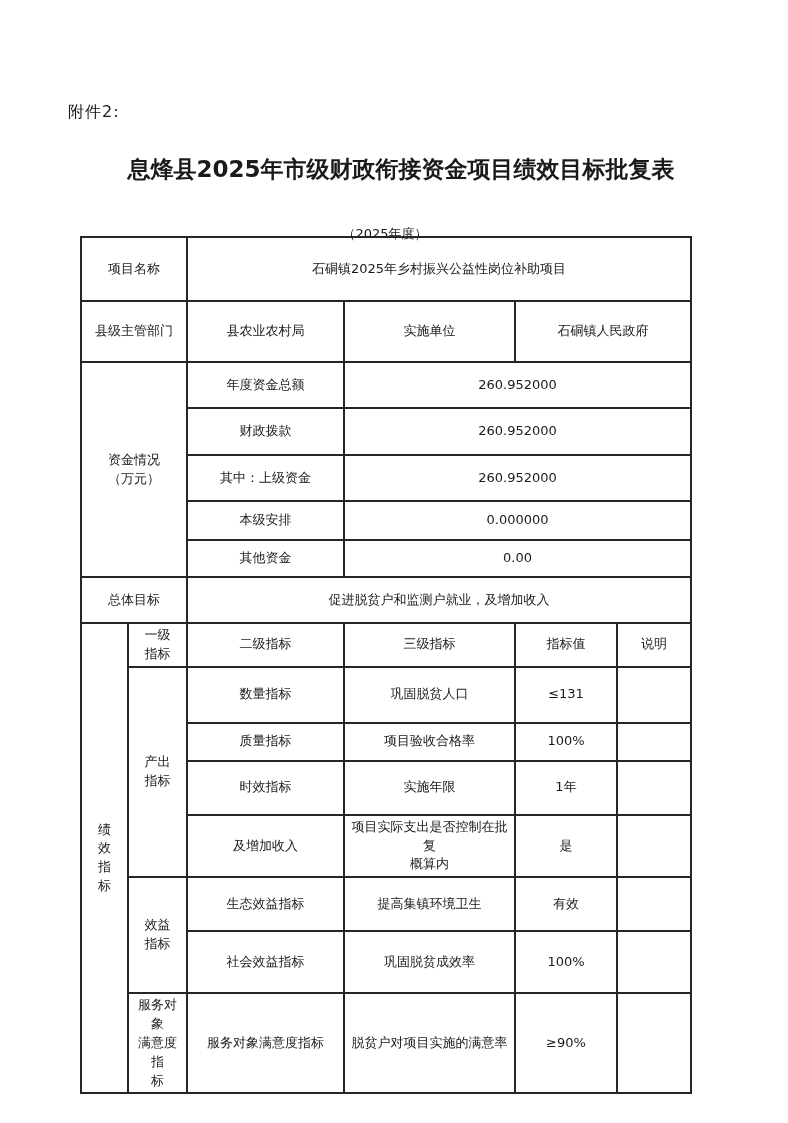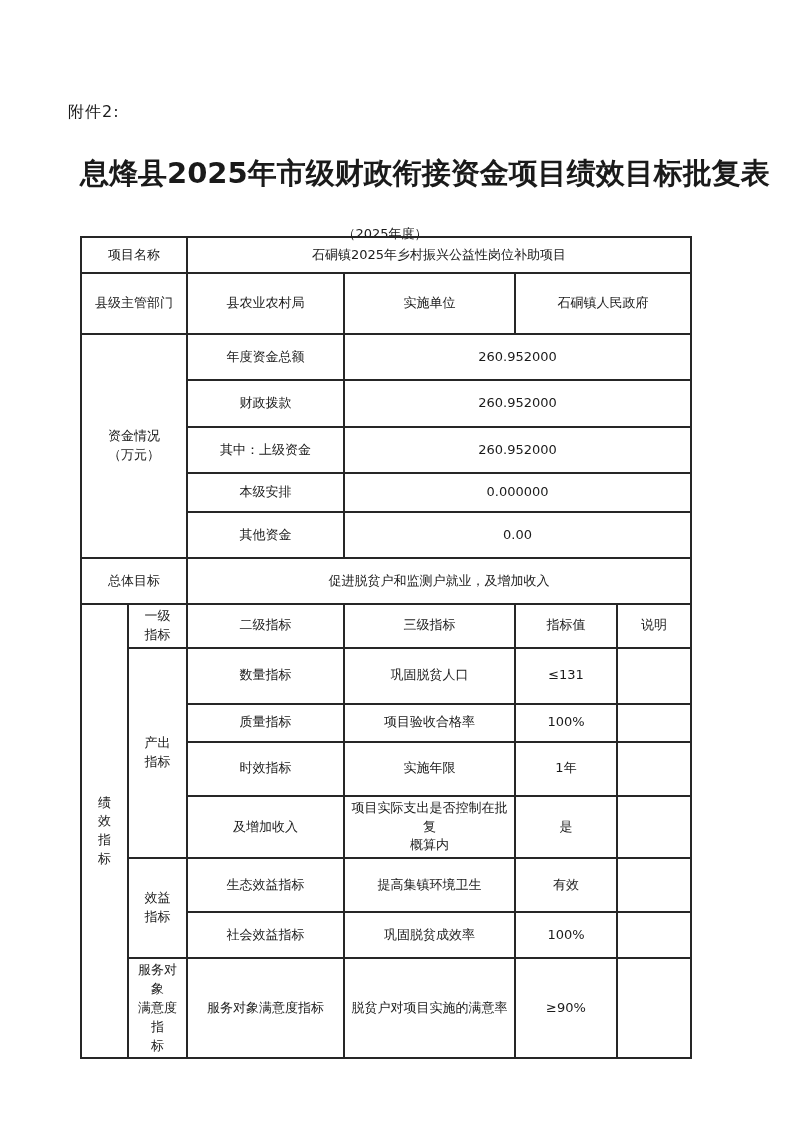--- a/index.html
+++ b/index.html
@@ -9,22 +9,22 @@
     position:relative;
     font-family:"DejaVu Sans","Liberation Sans",sans-serif;
     color:#1a1a1a;
     overflow:hidden;
   }
   .attachment{
     position:absolute;left:68px;top:102px;
     font-size:16px;font-weight:normal;letter-spacing:1px;
   }
   .doc-title{
-    position:absolute;left:80px;top:154px;width:610px;
-    text-align:center;font-size:29px;font-weight:bold;
+    position:absolute;left:96px;top:154px;width:610px;
+    text-align:center;font-size:23px;font-weight:bold;
     letter-spacing:0px;white-space:nowrap;
   }
   .doc-subtitle{
     position:absolute;left:80px;top:225px;width:610px;
     text-align:center;font-size:13px;
   }
   table.main{
     position:absolute;left:80px;top:236px;
     width:610px;
     border-collapse:collapse;
@@ -57,21 +57,21 @@
   <colgroup>
     <col style="width:47px">
       <col style="width:59px">
       <col style="width:157px">
     <col style="width:171px">
       <col style="width:102px">
       <col style="width:74px">
   </colgroup>
 
   <tbody>
-      <tr style="height:36px">
+      <tr style="height:64px">
     <td colspan="2">项目名称</td>
     <td colspan="4">石硐镇2025年乡村振兴公益性岗位补助项目</td>
   </tr>
 
   <tr style="height:61px">
     <td colspan="2">县级主管部门</td>
     <td>县农业农村局</td>
     <td>实施单位</td>
     <td colspan="2">石硐镇人民政府</td>
   </tr>
@@ -87,21 +87,21 @@
     <td colspan="3">260.952000</td>
   </tr>
   <tr style="height:46px">
     <td>其中：上级资金</td>
     <td colspan="3">260.952000</td>
   </tr>
   <tr style="height:39px">
     <td>本级安排</td>
     <td colspan="3">0.000000</td>
   </tr>
-  <tr style="height:46px">
+  <tr style="height:37px">
     <td>其他资金</td>
     <td colspan="3">0.00</td>
   </tr>
 
   <tr style="height:46px">
     <td colspan="2">总体目标</td>
     <td colspan="4">促进脱贫户和监测户就业，及增加收入</td>
   </tr>
 
   <tr style="height:36px">
@@ -146,21 +146,21 @@
   </tr>
 
   <tr style="height:54px">
     <td rowspan="2">效益
 指标</td>
     <td>生态效益指标</td>
     <td>提高集镇环境卫生</td>
     <td>有效</td>
     <td></td>
   </tr>
-  <tr style="height:46px">
+  <tr style="height:62px">
     <td>社会效益指标</td>
     <td>巩固脱贫成效率</td>
     <td>100%</td>
     <td></td>
   </tr>
 
   <tr style="height:54px">
     <td>服务对象
 满意度指
 标</td>

